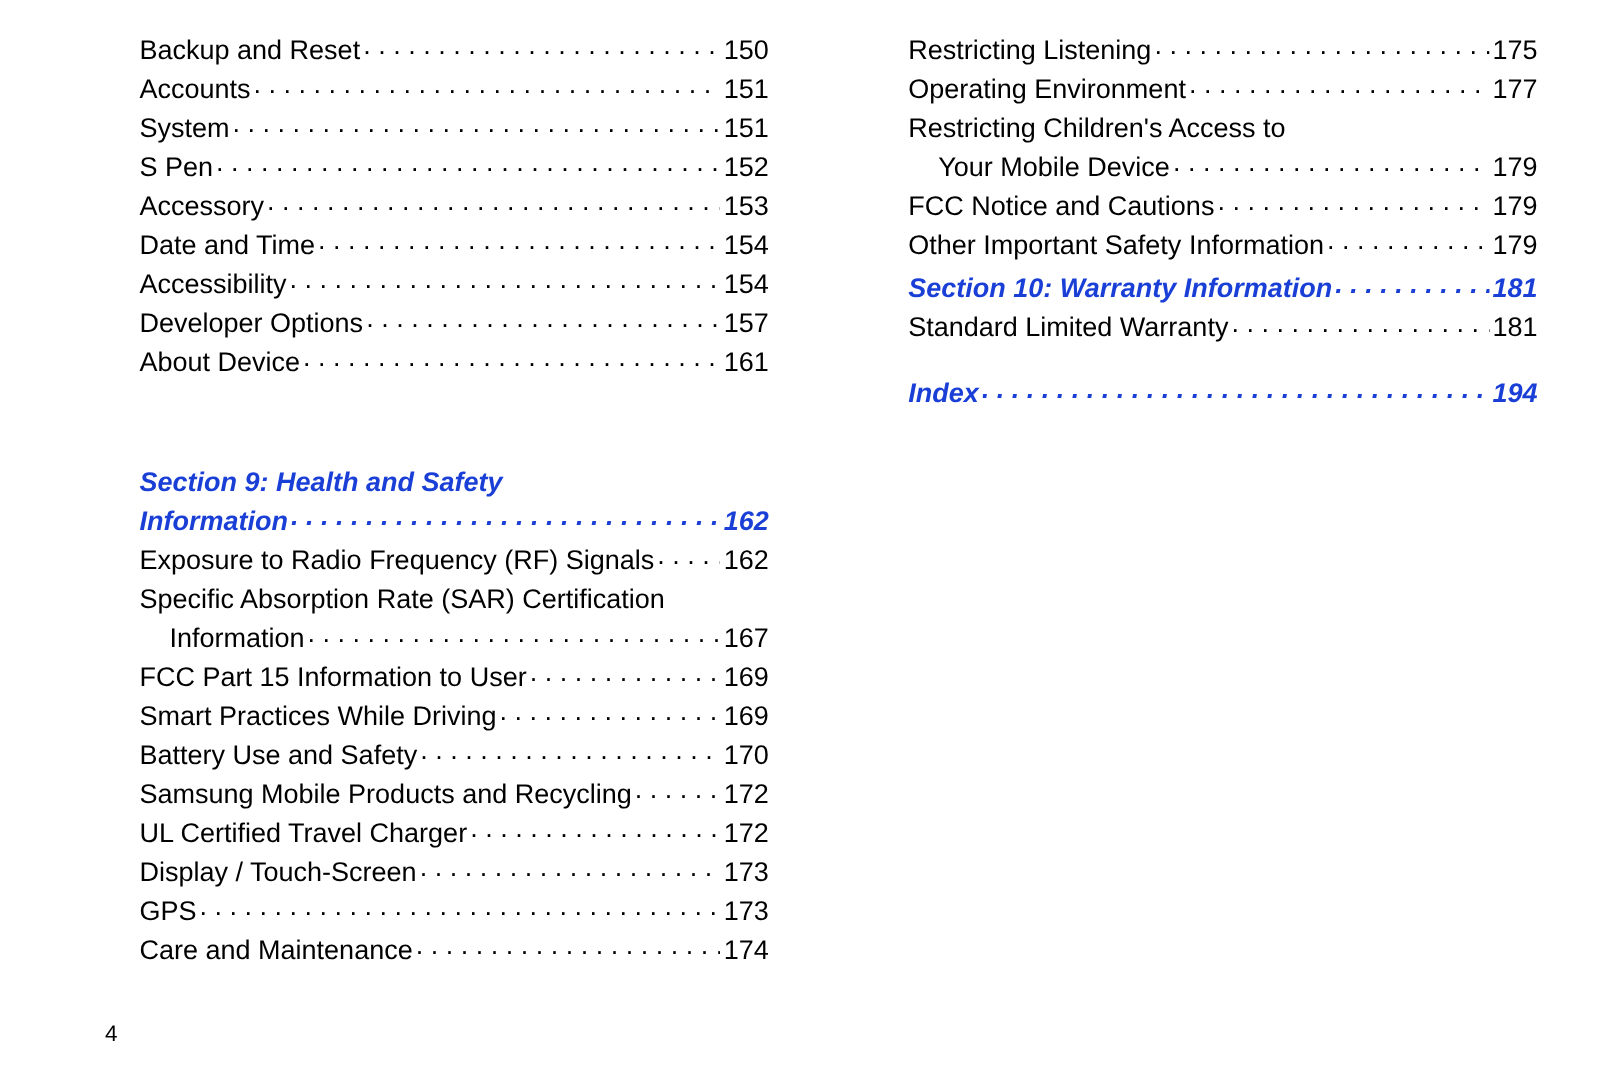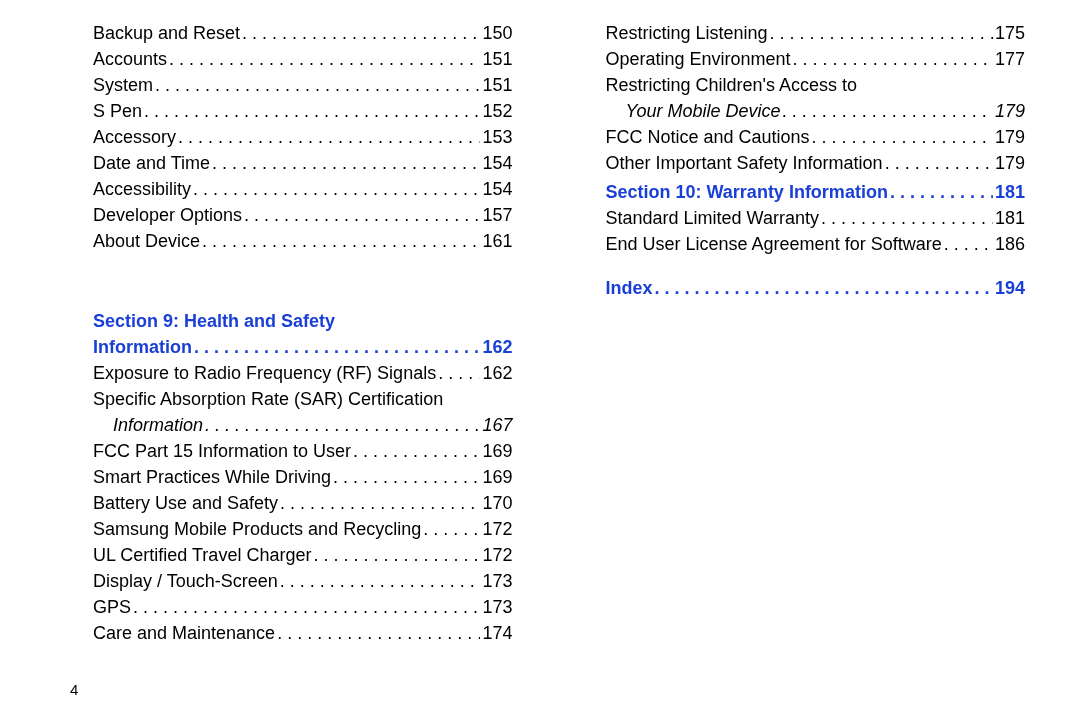--- a/index.html
+++ b/index.html
@@ -24,27 +24,27 @@
     display: flex;
     flex-direction: row;
     gap: 55px;
     height: 640px;
   }
   .col {
     flex: 1;
   }
   .entry {
     display: flex;
-    align-items: flex-end;
+    align-items: center;
     line-height: 26px;
     white-space: nowrap;
     overflow: hidden;
   }
   .entry.indent1 { padding-left: 38px; }
-  .entry.indent2 { padding-left: 58px; font-style: italic; }
+  .entry.indent2 { padding-left: 58px; }
   .label {
     flex: 0 0 auto;
   }
   .leaders {
     flex: 1 1 auto;
     overflow: hidden;
     position: relative;
     height: 1.1em;
     margin: 0 2px;
     min-width: 0;
@@ -56,20 +56,21 @@
     right: 0;
     bottom: 0;
     white-space: nowrap;
     overflow: hidden;
     letter-spacing: 0px;
   }
   .pagenum { flex: 0 0 auto; }
   .section {
     color: #1a3fd6;
     font-weight: bold;
+    font-style: italic;
   }
   .section .leaders::after {
     color: #1a3fd6;
   }
   .section .pagenum { color: #1a3fd6; }
   .left-gap { margin-left: 38px; }
   .footer {
     position: absolute;
     left: 70px;
     bottom: 22px;
@@ -221,25 +222,20 @@
         <div class="entry section " style="margin-top: 3px;">
           <span class="label left-gap">Section 10:  Warranty Information</span>
           <span class="leaders"></span>
           <span class="pagenum">181</span>
         </div>
         <div class="entry indent1">
           <span class="label">Standard Limited Warranty</span>
           <span class="leaders"></span>
           <span class="pagenum">181</span>
         </div>
-        <div class="entry indent1">
-          <span class="label">End User License Agreement for Software</span>
-          <span class="leaders"></span>
-          <span class="pagenum">186</span>
-        </div>
         <div class="entry section " style="margin-top: 18px;">
           <span class="label left-gap">Index</span>
           <span class="leaders"></span>
           <span class="pagenum">194</span>
         </div>
       </div>
   </div>
   <div class="footer">4</div>
 </div>
 

